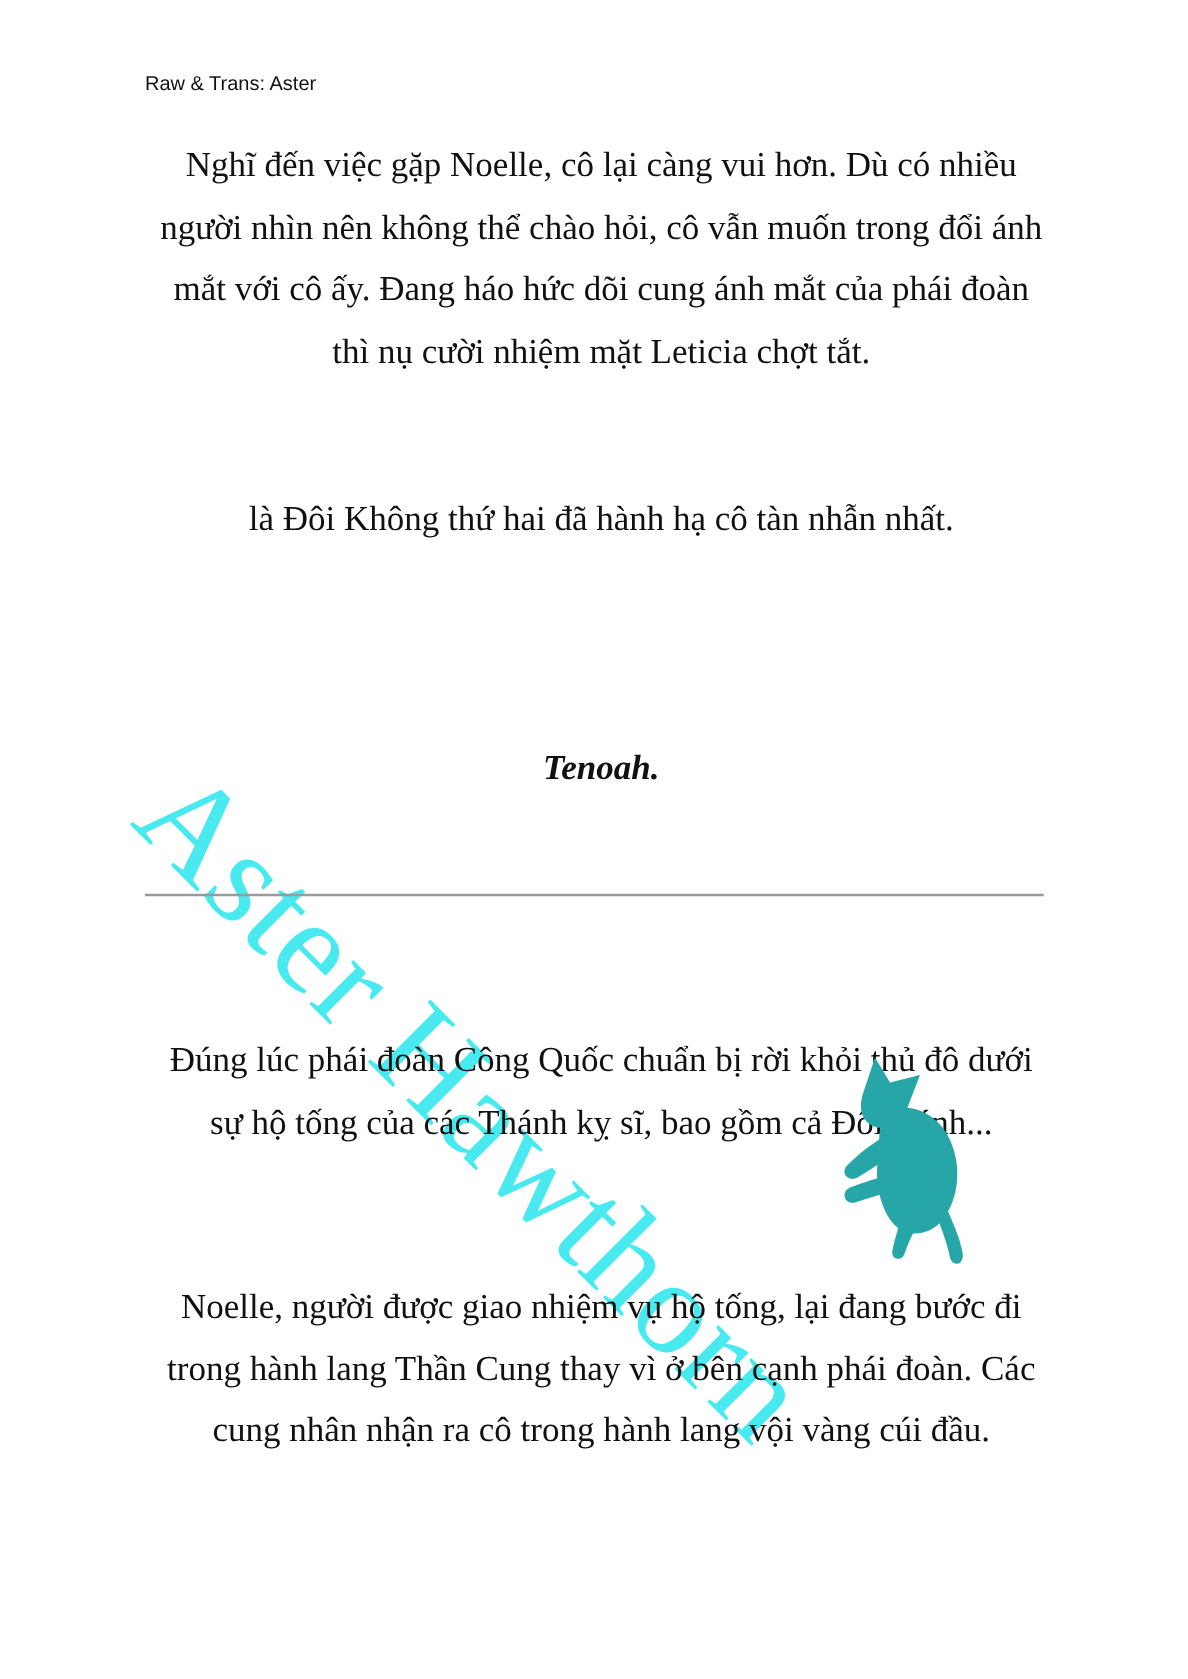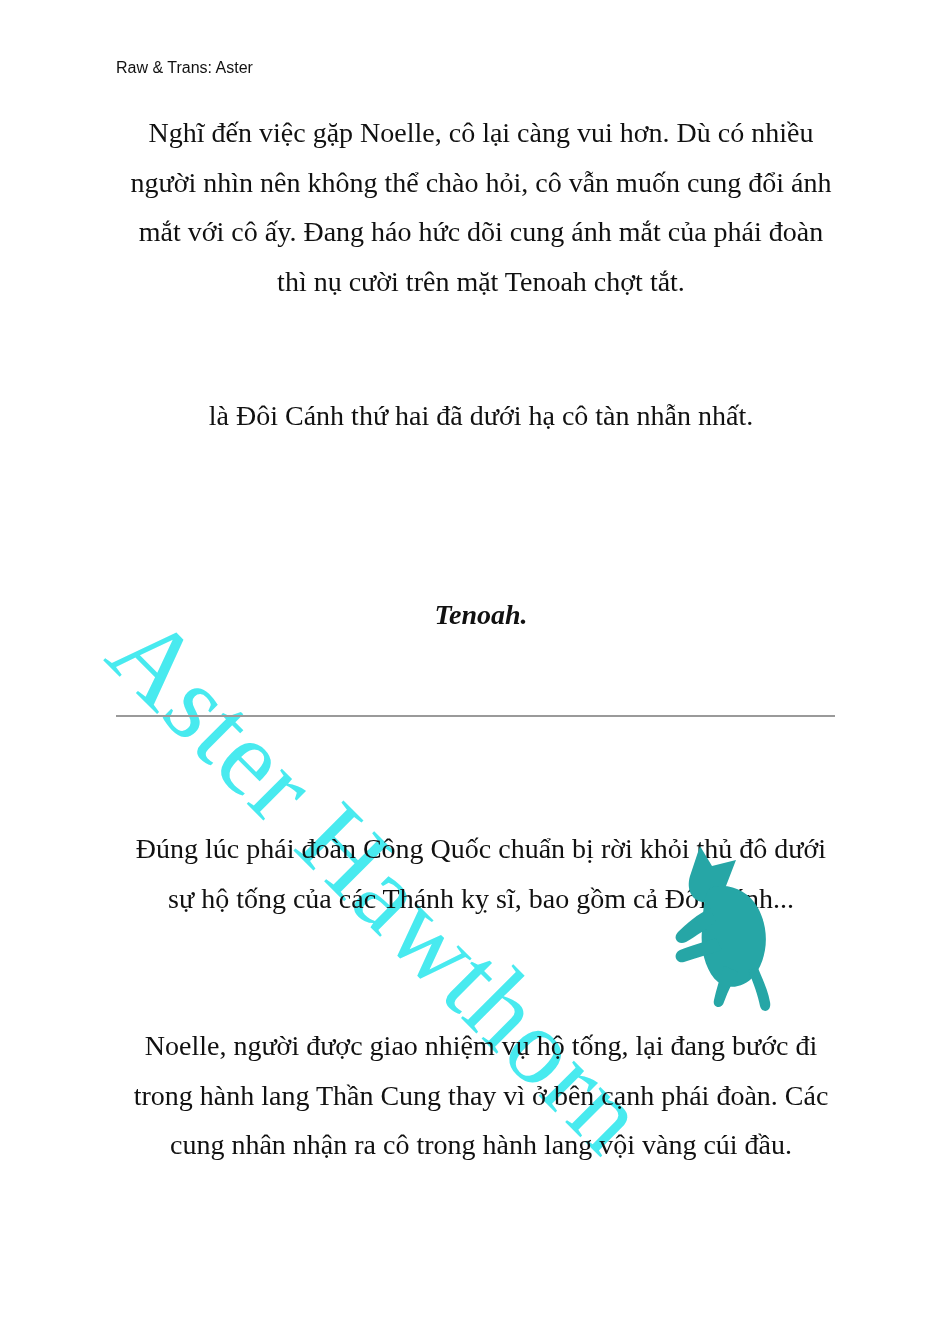--- a/index.html
+++ b/index.html
@@ -97,27 +97,27 @@
 <div class="page">
 
   <div class="header-credit">Raw &amp; Trans: Aster</div>
 
   <div class="watermark">Aster Hawthorn</div>
 
   <div class="content">
 
     <p class="para p1">
       <span class="line">Nghĩ đến việc gặp Noelle, cô lại càng vui hơn. Dù có nhiều</span>
-      <span class="line">người nhìn nên không thể chào hỏi, cô vẫn muốn cung đổi ánh</span>
+      <span class="line">người nhìn nên không thể chào hỏi, cô vẫn muốn trong đổi ánh</span>
       <span class="line">mắt với cô ấy. Đang háo hức dõi cung ánh mắt của phái đoàn</span>
-      <span class="line">thì nụ cười trên mặt Tenoah chợt tắt.</span>
+      <span class="line">thì nụ cười nhiệm mặt Leticia chợt tắt.</span>
     </p>
 
     <p class="para p2">
-      <span class="line">là Đôi Cánh thứ hai đã dưới hạ cô tàn nhẫn nhất.</span>
+      <span class="line">là Đôi Không thứ hai đã hành hạ cô tàn nhẫn nhất.</span>
     </p>
 
     <p class="para p3">
       <span class="line">Tenoah.</span>
     </p>
 
     <hr class="divider">
 
     <p class="para p4">
       <span class="line">Đúng lúc phái đoàn Công Quốc chuẩn bị rời khỏi thủ đô dưới</span>

